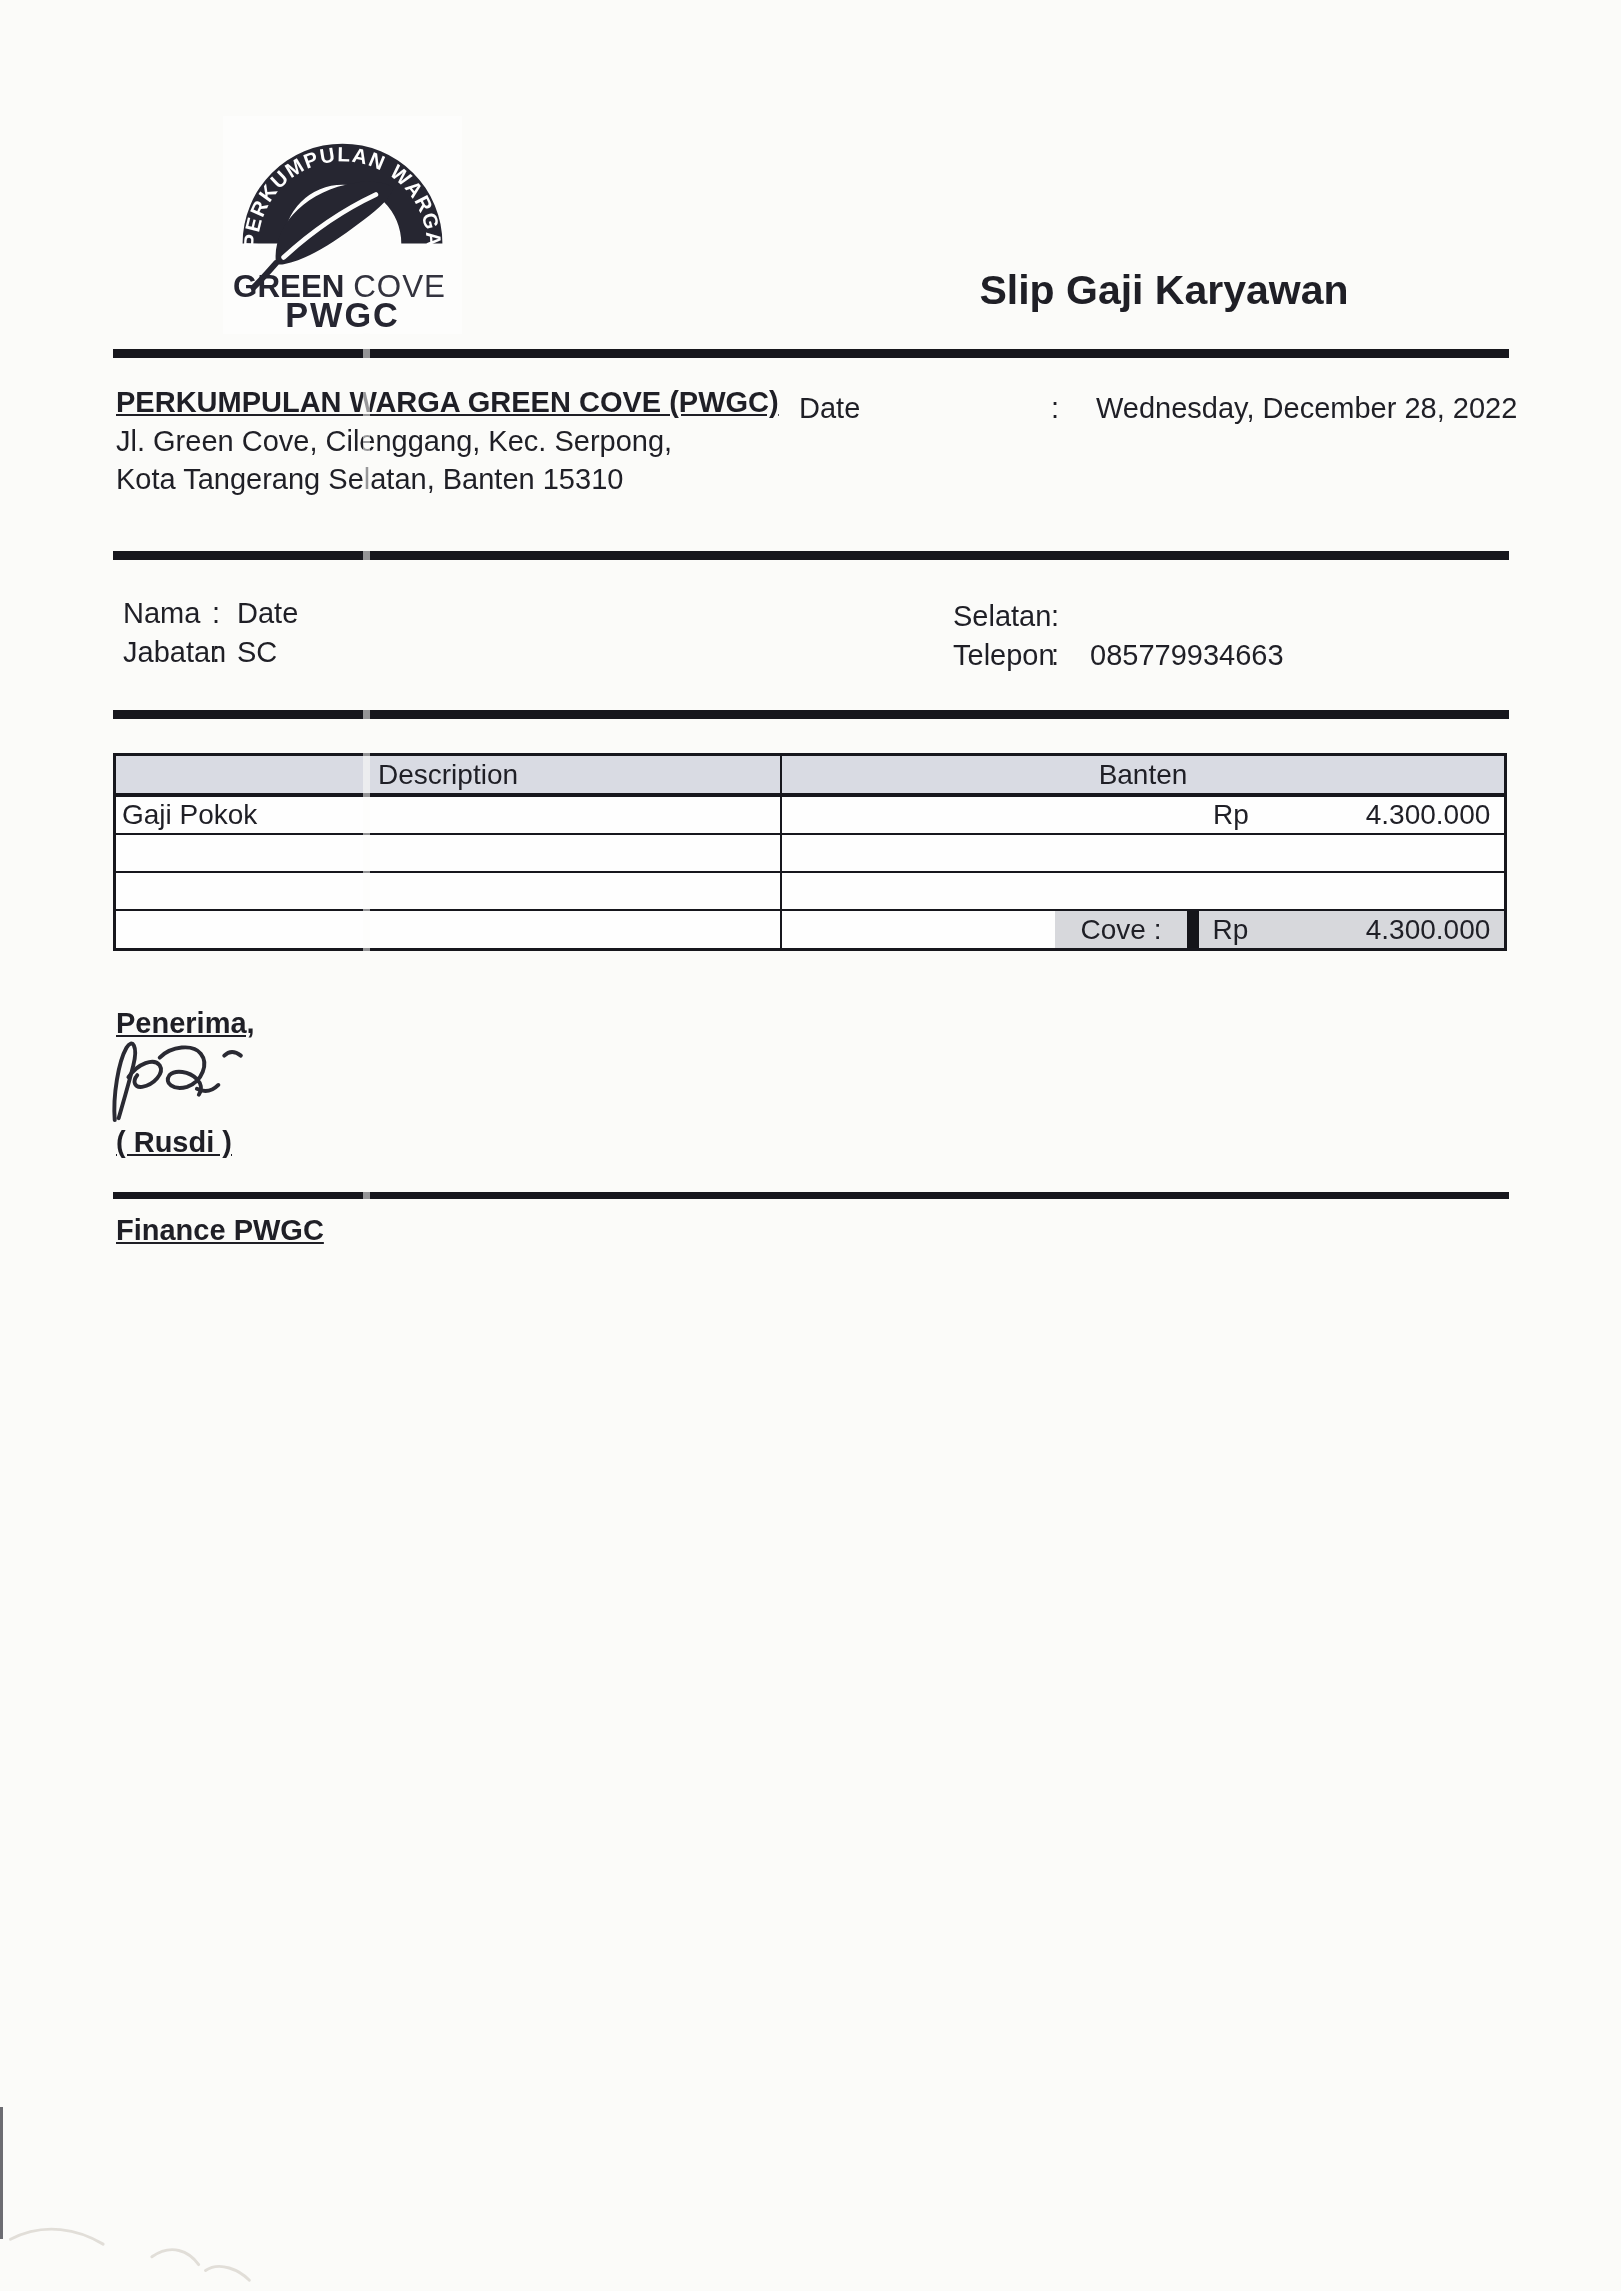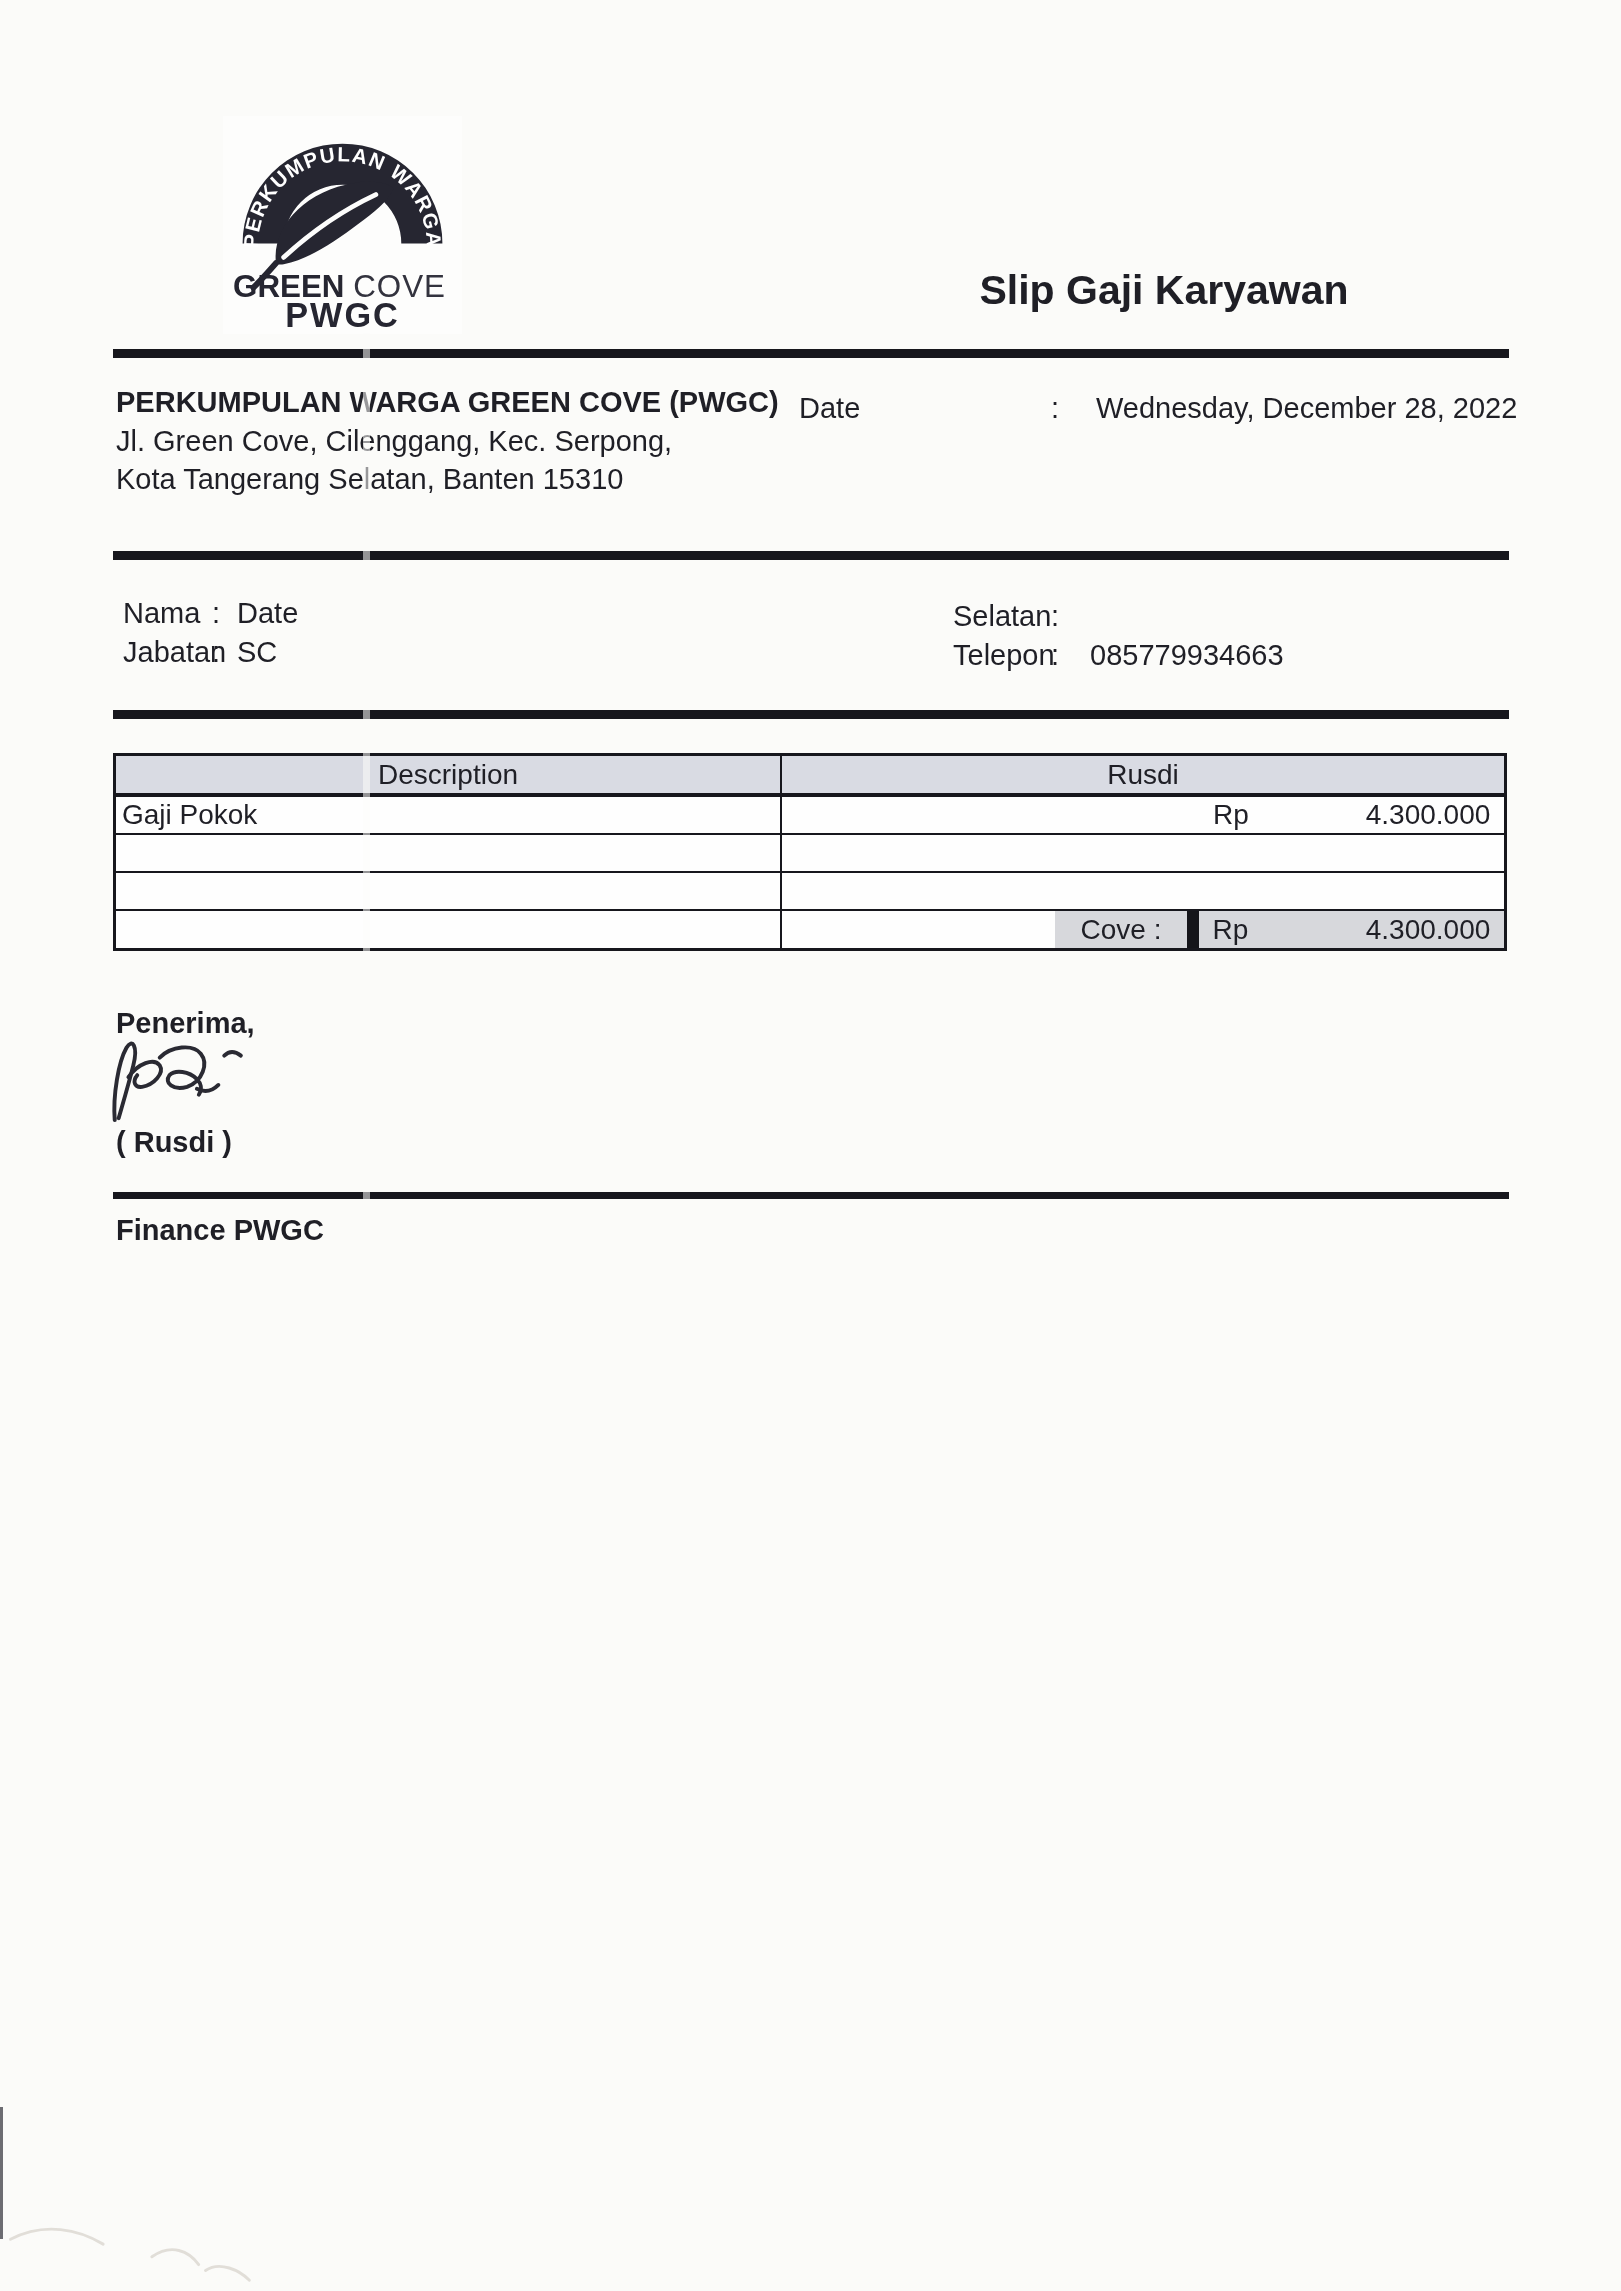--- a/index.html
+++ b/index.html
@@ -11,21 +11,21 @@
   }
   .page {
     position:relative;
     width:1621px; height:2292px;
     background:#fbfbf9;
     overflow:hidden;
   }
   .abs { position:absolute; }
   .rule { position:absolute; left:113px; width:1396px; background:#17171d; }
   .txt { position:absolute; font-size:29px; line-height:35px; white-space:nowrap; }
-  .bold { font-weight:bold; }
+  .bold { font-weight:bold;text-decoration:underline; }
 
   .doc-title {
     position:absolute; left:887px; top:267px; width:554px;
     text-align:center; font-size:41px; font-weight:bold; letter-spacing:0;
   }
 
   
   .paytable {
     position:absolute; left:113px; top:753px; width:1394px;
     border:3.9px solid #17171d; box-sizing:border-box;
@@ -124,21 +124,21 @@
 
   <div class="txt" style="left:953px; top:638px;">Telepon</div>
   <div class="txt" style="left:1051px; top:638px;">:</div>
   <div class="txt" style="left:1090px; top:638px;">085779934663</div>
 
   <div class="rule" style="top:710px; height:8.8px;"></div>
 
   <div class="paytable">
     <div class="trow thead-row">
       <div class="c-desc">Description</div>
-      <div class="c-amt">Rusdi</div>
+      <div class="c-amt">Banten</div>
     </div>
 
     <div class="trow data-row">
       <div class="c-desc">Gaji Pokok</div>
       <div class="c-amt">
         <span class="rp-label">Rp</span>
         <span class="amt-value">4.300.000</span>
       </div>
     </div>
 

